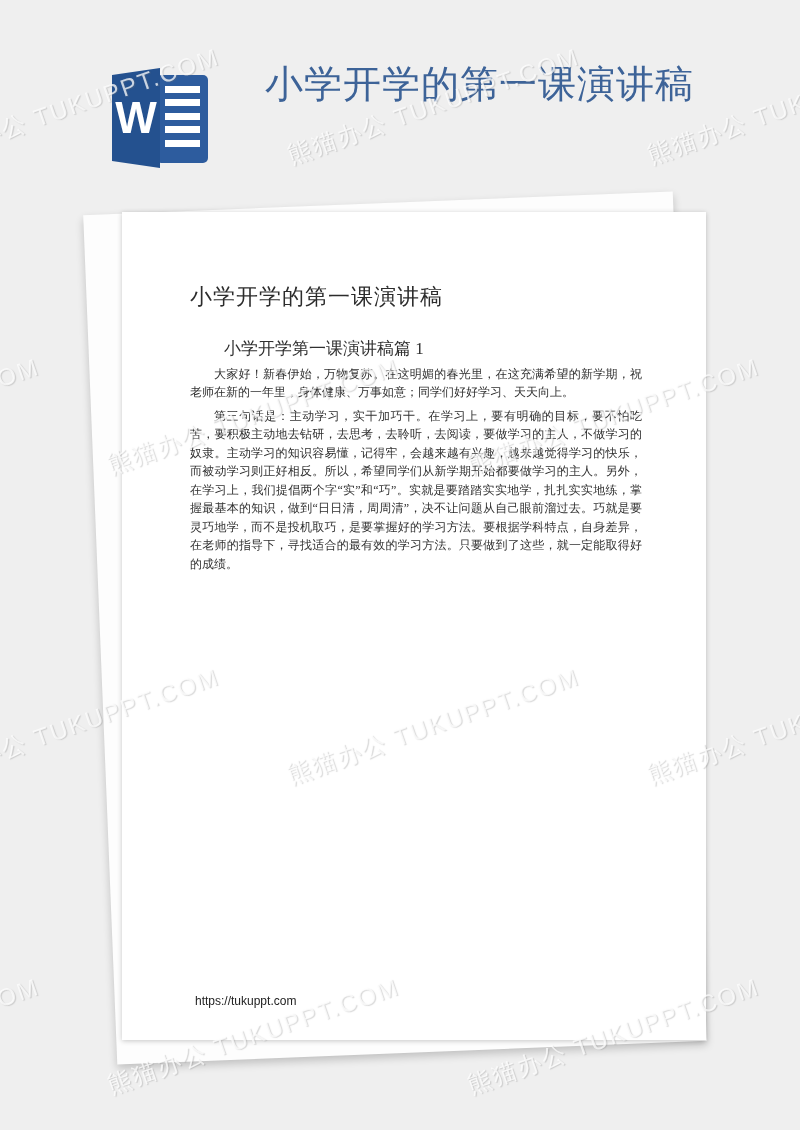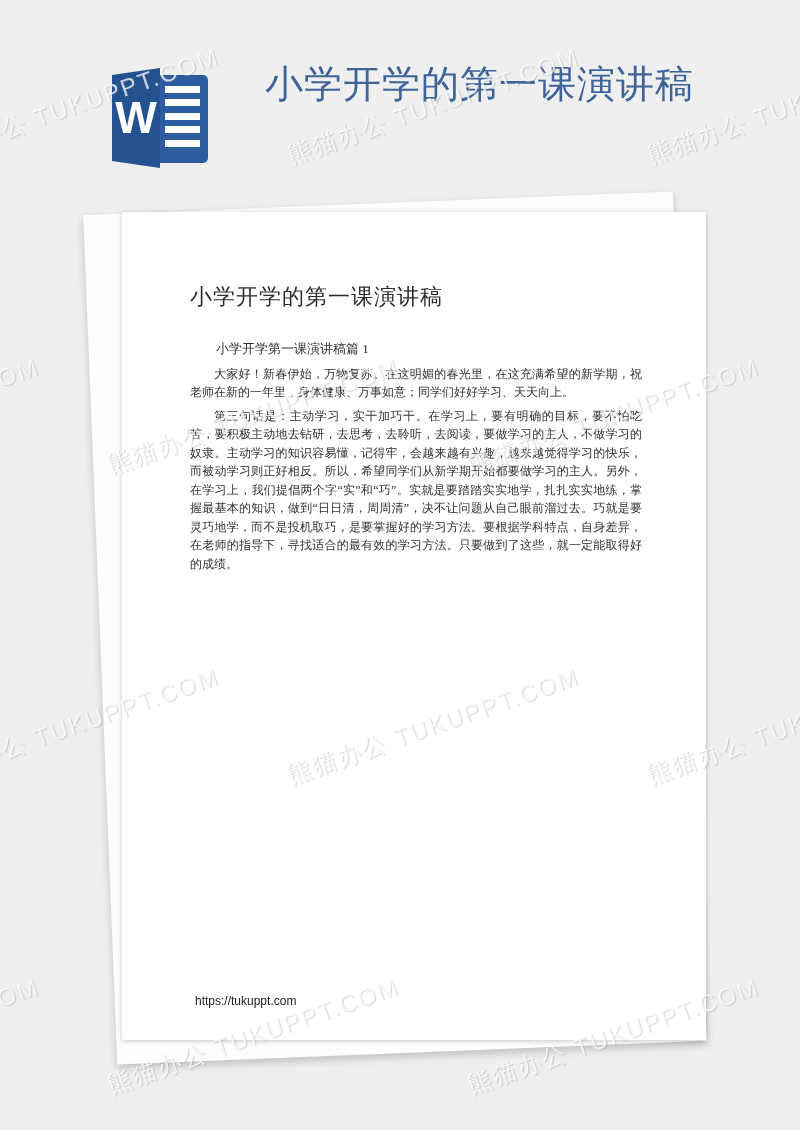--- a/index.html
+++ b/index.html
@@ -54,21 +54,21 @@
     box-sizing:border-box;
     padding:70px 64px 0 68px;
     font-family:"Liberation Serif","DejaVu Serif",serif;
     color:#303030;
   }
   .doc-title{
     font-size:22px;font-weight:normal;letter-spacing:1px;
     margin:0 0 28px 0;color:#2c2c2c;
   }
   .doc-line{
-    font-size:13px;line-height:18.5px;margin:0 0 6px 0;
+    font-size:17px;line-height:18.5px;margin:0 0 6px 0;
     text-indent:2em;
   }
   .doc-body p{
     font-size:12px;line-height:18.5px;margin:0 0 5px 0;
     text-indent:2em;text-align:justify;
   }
   .doc-footer{
     position:absolute;left:73px;bottom:32px;
     font-family:"Liberation Sans",sans-serif;
     font-size:12px;color:#222;margin-top:39px;

